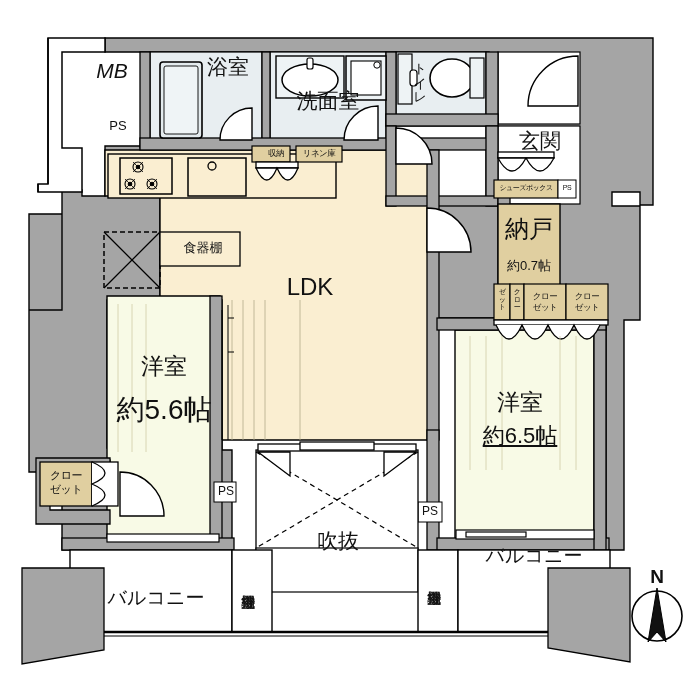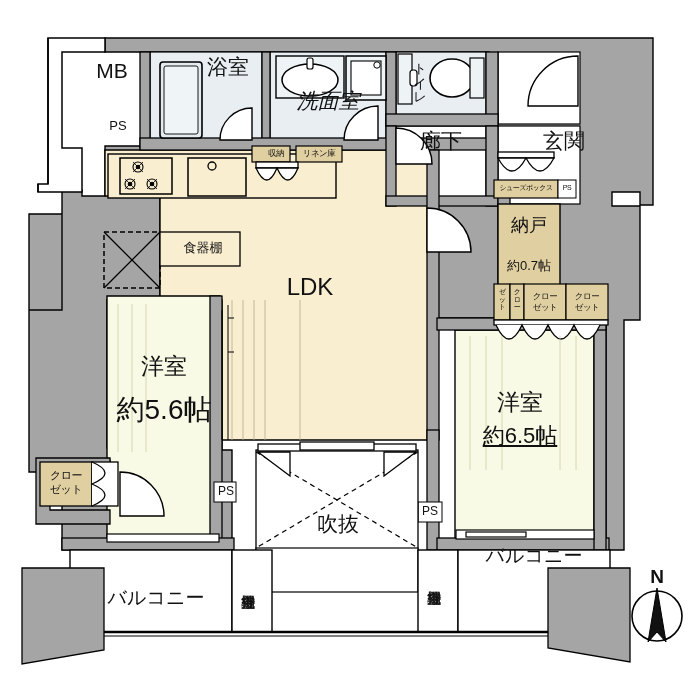--- a/index.html
+++ b/index.html
@@ -3,21 +3,21 @@
 <meta charset="utf-8">
 <title>Floor Plan</title>
 <style>
   html,body{margin:0;padding:0;background:#fff;}
   body{font-family:"Liberation Sans","DejaVu Sans",sans-serif;}
   #plan{position:relative;width:700px;height:700px;background:#ffffff;overflow:hidden;}
   #plan svg{position:absolute;left:0;top:0;}
   .lbl{position:absolute;pointer-events:none;white-space:pre;text-align:center;color:#111;}
   .lbl.v{writing-mode:vertical-rl;text-orientation:upright;white-space:normal;}
   .big{font-size:21px;line-height:1.25;font-weight:400;}
-  .mid{font-size:18px;line-height:1.25;}
+  .mid{font-size:24px;line-height:1.25;}
   .sm{font-size:13px;line-height:1.2;}
   .xs{font-size:8.5px;line-height:1.1;letter-spacing:-0.5px;}
   .xxs{font-size:7px;line-height:1.05;letter-spacing:-0.5px;}
   .compassN{font-size:19px;font-weight:700;}
 </style>
 </head>
 <body>
 
 <div id="plan">
 
@@ -293,33 +293,32 @@
         <path d="M560,336 L560,470 M576,336 L576,470"></path>
       </g>
     </g>
 
     <g>
       <circle cx="657" cy="616" r="25" fill="#ffffff" stroke="#000" stroke-width="1.6"></circle>
       <path d="M657,588 L666,642 L657,632 L648,642 Z" fill="#111" stroke="#000" stroke-width="1"></path>
     </g>
   </svg>
 
-  <div class="lbl big" style="left:82px;top:58px;width:60px;">MB</div>
+  <div class="lbl big" style="left:82px;top:58px;width:60px;font-style:italic;">MB</div>
 
   <div class="lbl sm" style="left:98px;top:118px;width:40px;">PS</div>
 
   <div class="lbl big" style="left:196px;top:54px;width:64px;">浴室</div>
 
-  <div class="lbl big" style="left:270px;top:88px;width:116px;font-style:italic;">洗面室</div>
+  <div class="lbl big" style="left:270px;top:88px;width:116px;">洗面室</div>
 
   <div class="lbl v sm" style="left:412px;top:48px;height:56px;">トイレ</div>
 
-  <div class="lbl big" style="left:396px;top:128px;width:90px;">廊下</div>
-
-  <div class="lbl big" style="left:500px;top:128px;width:80px;padding-left:24px;">玄関</div>
+
+  <div class="lbl big" style="left:500px;top:128px;width:80px;">玄関</div>
 
   <div class="lbl xxs" style="left:494px;top:184px;width:64px;">シューズボックス</div>
 
   <div class="lbl xs" style="left:252px;top:149px;width:48px;">収納</div>
 
   <div class="lbl xs" style="left:296px;top:149px;width:46px;text-align:center;">リネン庫</div>
 
   <div class="lbl sm" style="left:166px;top:240px;width:74px;">食器棚</div>
 
   <div class="lbl mid" style="left:498px;top:214px;width:62px;">納戸</div>
@@ -337,21 +336,21 @@
   <div class="lbl xxs" style="left:510px;top:288px;width:14px;line-height:1.1;"><span>ク</span><br><span>ロ</span><br><span>ー</span></div>
   <div class="lbl xs" style="left:524px;top:291px;width:42px;line-height:1.25;"><span>クロー</span><br><span>ゼット</span></div>
   <div class="lbl xs" style="left:566px;top:291px;width:42px;line-height:1.25;"><span>クロー</span><br><span>ゼット</span></div>
 
   <div class="lbl xs" style="left:40px;top:468px;width:52px;line-height:1.3;font-size:11px;"><span>クロー</span><br><span>ゼット</span></div>
 
   <div class="lbl sm" style="left:214px;top:484px;width:24px;font-size:12px;">PS</div>
   <div class="lbl sm" style="left:418px;top:504px;width:24px;font-size:12px;">PS</div>
   <div class="lbl xxs" style="left:558px;top:184px;width:18px;">PS</div>
 
-  <div class="lbl big" style="left:296px;top:511px;width:84px;font-size:21px;">吹抜</div>
+  <div class="lbl big" style="left:296px;top:528px;width:84px;font-size:21px;">吹抜</div>
 
   <div class="lbl big" style="left:96px;top:586px;width:120px;font-size:19px;">バルコニー</div>
   <div class="lbl big" style="left:474px;top:544px;width:120px;font-size:19px;">バルコニー</div>
 
   <div class="lbl v sm" style="left:240px;top:534px;height:100px;font-size:14px;">室外機置場</div>
   <div class="lbl v sm" style="left:426px;top:530px;height:100px;font-size:14px;">室外機置場</div>
 
   <div class="lbl compassN" style="left:645px;top:566px;width:24px;">N</div>
 
 </div>

